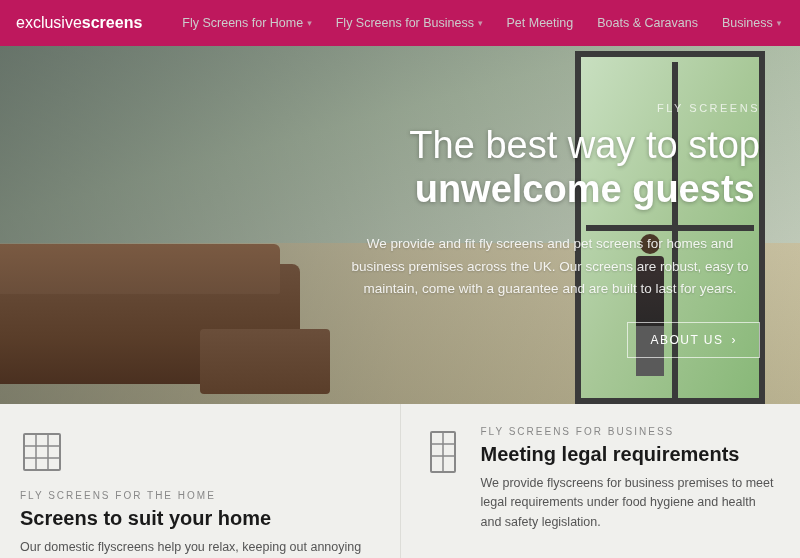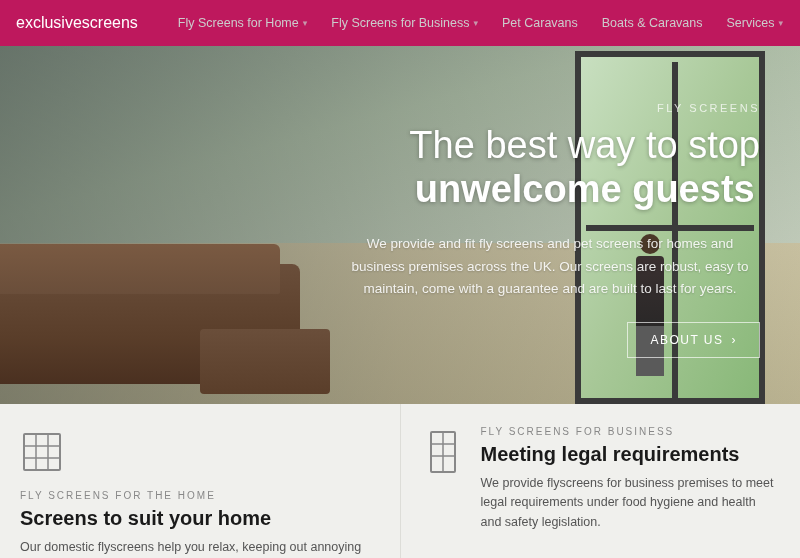--- a/index.html
+++ b/index.html
@@ -17,21 +17,21 @@
     }
     .brand {
       display: flex;
       align-items: baseline;
       color: white;
       font-size: 16px;
       margin-right: 28px;
       white-space: nowrap;
     }
     .brand-normal { font-weight: 300; }
-    .brand-bold { font-weight: 400; }
+    .brand-bold { font-weight: 700; }
     .nav-links {
       display: flex;
       align-items: center;
       gap: 0;
       flex: 1;
     }
     .nav-item {
       color: #ccc;
       font-size: 12.5px;
       padding: 0 12px;
@@ -288,27 +288,27 @@
 
   <div class="nav-item">
         <span>Fly Screens for Home</span>
         <span class="nav-chevron">▾</span>
       </div>
       <div class="nav-item">
         <span>Fly Screens for Business</span>
         <span class="nav-chevron">▾</span>
       </div>
       <div class="nav-item">
-        <span>Pet Caravans</span>
+        <span>Pet Meeting</span>
       </div>
       <div class="nav-item">
         <span>Boats &amp; Caravans</span>
       </div>
       <div class="nav-item">
-        <span>Services</span>
+        <span>Business</span>
         <span class="nav-chevron">▾</span>
       </div>
       <div class="nav-item"></div>
     </div>
 </nav>
 
 <section class="hero">
   <div class="hero-room">
     <div class="sofa"></div>
     <div class="sofa-ottoman"></div>

